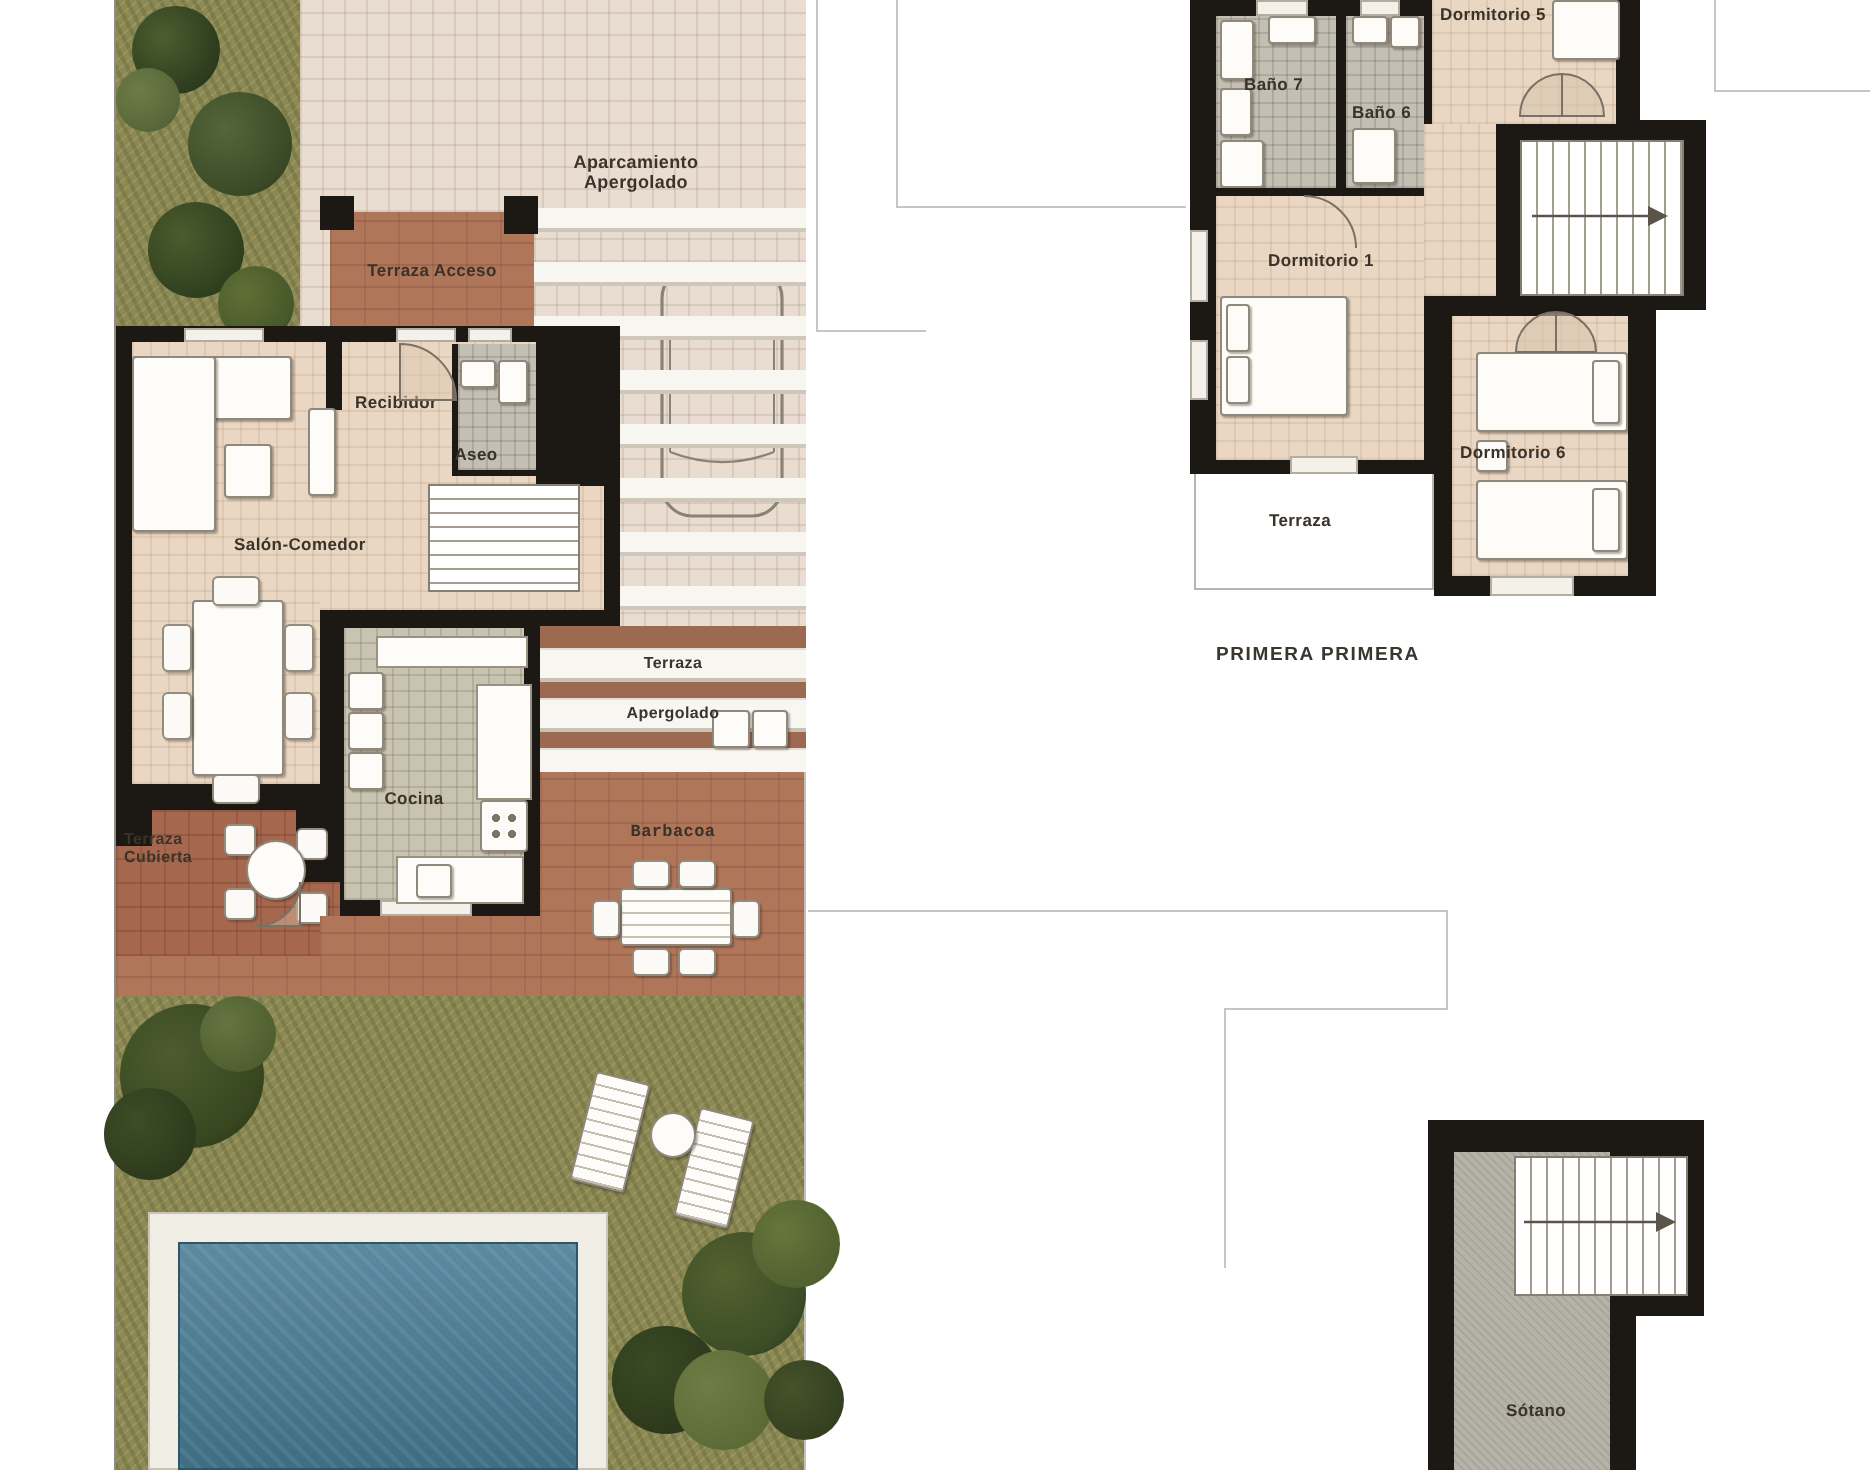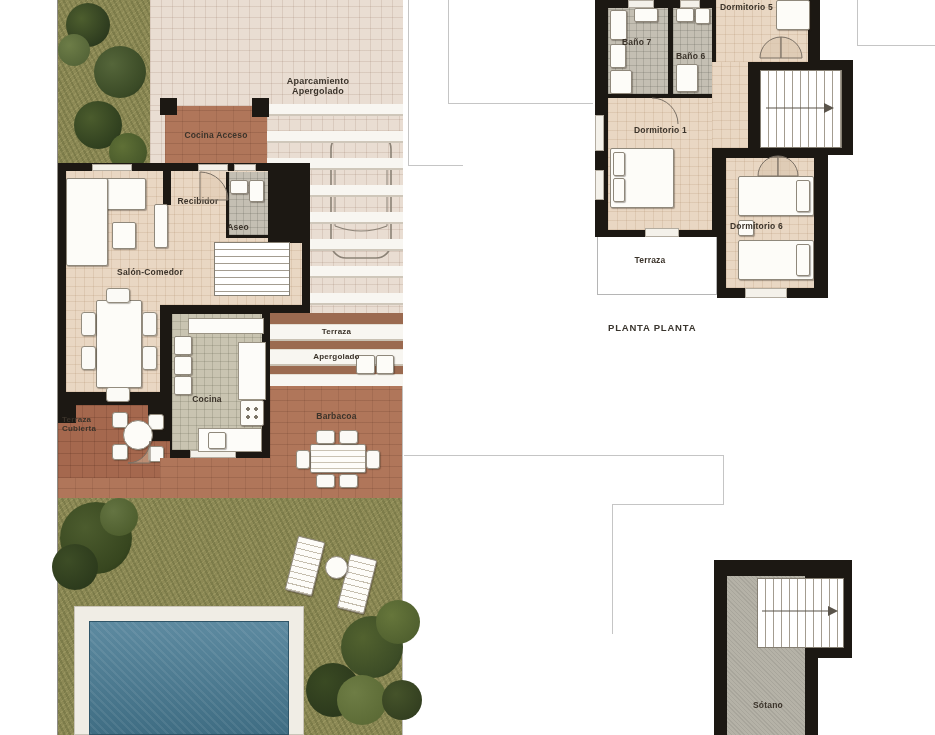--- a/index.html
+++ b/index.html
@@ -180,28 +180,28 @@
   <div class="tree" style="left:52px;top:544px;width:46px;height:46px;background:radial-gradient(circle at 35% 35%,#3d4d26,#2c3a1c 75%,#1d2712);"></div>
   <div class="tree" style="left:100px;top:498px;width:38px;height:38px;background:radial-gradient(circle at 35% 35%,#647442,#4e5e2e 75%,#36421f);"></div>
   <div class="tree" style="left:341px;top:616px;width:62px;height:62px;background:radial-gradient(circle at 35% 35%,#52622f,#3c4c26 70%,#273218);"></div>
   <div class="tree" style="left:306px;top:663px;width:54px;height:54px;background:radial-gradient(circle at 35% 35%,#3a4a23,#2b381c 75%,#1a2410);"></div>
   <div class="tree" style="left:376px;top:600px;width:44px;height:44px;background:radial-gradient(circle at 35% 35%,#66763b,#50602f 75%,#39461f);"></div>
   <div class="tree" style="left:337px;top:675px;width:50px;height:50px;background:radial-gradient(circle at 35% 35%,#6e7d45,#5c6b36 75%,#414f26);"></div>
   <div class="tree" style="left:382px;top:680px;width:40px;height:40px;background:radial-gradient(circle at 35% 35%,#45532a,#333f20 75%,#222b14);"></div>
 
   <div class="lbl lblc" style="left:258px;top:76px;width:120px;font-size:9px;">Aparcamiento
 Apergolado</div>
-  <div class="lbl lblc" style="left:168px;top:131px;width:96px;">Cocina Acceso</div>
+  <div class="lbl lblc" style="left:168px;top:131px;width:96px;">Terraza Acceso</div>
   <div class="lbl lblc" style="left:170px;top:197px;width:56px;">Recibidor</div>
   <div class="lbl lblc" style="left:216px;top:223px;width:44px;">Aseo</div>
   <div class="lbl lblc" style="left:100px;top:268px;width:100px;">Salón-Comedor</div>
   <div class="lbl lblc" style="left:177px;top:395px;width:60px;text-align:center;">Cocina</div>
   <div class="lbl lblc" style="left:270px;top:327px;width:133px;font-size:8px;">Terraza</div>
   <div class="lbl lblc" style="left:270px;top:352px;width:133px;font-size:8px;">Apergolado</div>
-  <div class="lbl lblc" style="left:270px;top:412px;width:133px;">Barbacoa</div>
+  <div class="lbl lblc" style="left:270px;top:412px;width:133px;font-family:Liberation Mono, monospace;">Barbacoa</div>
   <div class="lbl" style="left:62px;top:415px;width:50px;font-size:8px;">Terraza
 Cubierta</div>
 
   <div class="wall" style="left:595px;top:0;width:225px;height:237px;"></div>
   <div class="wall" style="left:717px;top:148px;width:111px;height:150px;"></div>
   <div class="wall" style="left:748px;top:60px;width:105px;height:95px;"></div>
 
   <div class="graytile" style="left:608px;top:8px;width:60px;height:86px;"></div>
   <div class="graytile" style="left:673px;top:8px;width:39px;height:86px;"></div>
   <div class="cream" style="left:716px;top:0;width:92px;height:62px;"></div>
@@ -236,21 +236,21 @@
   <div class="furn" style="left:738px;top:220px;width:14px;height:14px;"></div>
 
   <div class="abs" style="left:597px;top:237px;width:120px;height:58px;border:1px solid #b5b5b5;border-top:none;box-sizing:border-box;"></div>
 
   <div class="lbl" style="left:720px;top:3px;">Dormitorio 5</div>
   <div class="lbl" style="left:622px;top:38px;">Baño 7</div>
   <div class="lbl" style="left:676px;top:52px;">Baño 6</div>
   <div class="lbl" style="left:634px;top:126px;">Dormitorio 1</div>
   <div class="lbl" style="left:730px;top:222px;">Dormitorio 6</div>
   <div class="lbl lblc" style="left:605px;top:256px;width:90px;">Terraza</div>
-  <div class="title" style="left:608px;top:322px;">PLANTA PLANTA</div>
+  <div class="title" style="left:608px;top:322px;">PRIMERA PRIMERA</div>
 
   <div class="wall" style="left:714px;top:560px;width:138px;height:98px;"></div>
   <div class="wall" style="left:714px;top:560px;width:104px;height:175px;"></div>
   <div class="bsmt" style="left:727px;top:576px;width:78px;height:159px;"></div>
   <div class="stairV" style="left:757px;top:578px;width:85px;height:68px;"></div>
   <div class="lbl lblc" style="left:746px;top:686px;width:44px;margin-top:15px;">Sótano</div>
 
   <svg style="left:0;top:0;" width="935" height="735" viewBox="0 0 935 735">
 
     <path d="M200 172 A28 28 0 0 1 228 200 L200 200 Z" fill="rgba(222,200,176,.45)" stroke="#7a7065" stroke-width="1"></path>

